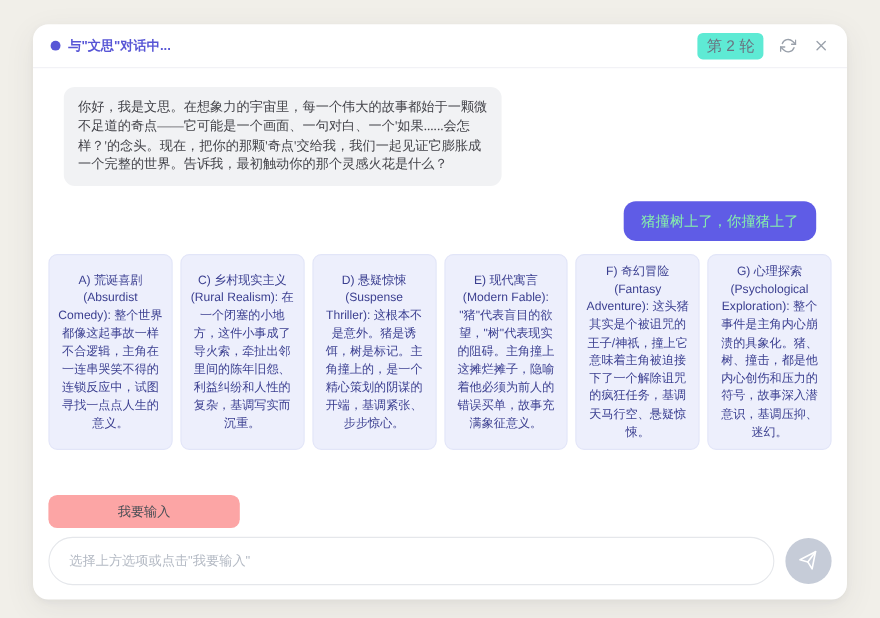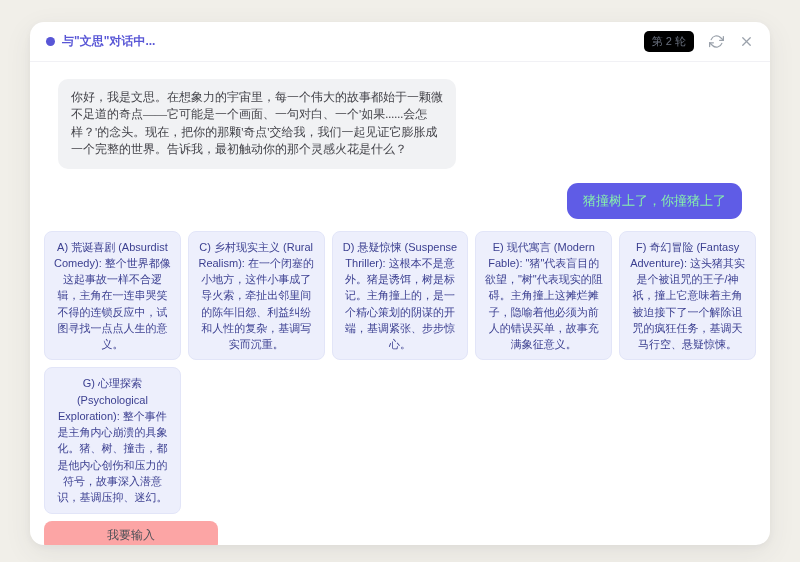--- a/index.html
+++ b/index.html
@@ -38,23 +38,23 @@
     background: #5856d6;
     margin-right: 7px;
   }
   .header-title {
     color: #5856d6;
     font-size: 12px;
     font-weight: bold;
   }
   .header-right { display: flex; align-items: center; gap: 14px; }
   .round-badge {
-    background: #000000;
+    background: #5eead4;
     color: #6b7280;
-    font-size: 11px;
+    font-size: 14px;
     padding: 3px 8px;
     border-radius: 5px;
   }
   .icon-btn {
     width: 16px; height: 16px;
     display: flex; align-items: center; justify-content: center;
     cursor: pointer;
     background: none; border: none;
     color: #9aa1ab;
   }
@@ -82,21 +82,21 @@
   .user-bubble {
     background: #5f5ce6;
     color: #86efac;
     font-size: 13px;
     padding: 9px 16px;
     border-radius: 11px;
   }
   
   .options-grid {
     display: grid;
-    grid-template-columns: repeat(5, 1fr);
+    grid-template-columns: repeat(6, 1fr);
     gap: 7px;
     padding: 0 14px;
     flex-shrink: 0;
   }
   .option-card {
     background: #edeffc;
     border: 1px solid #e2e5f8;
     border-radius: 8px;
     padding: 7px 8px;
     font-size: 11px;

